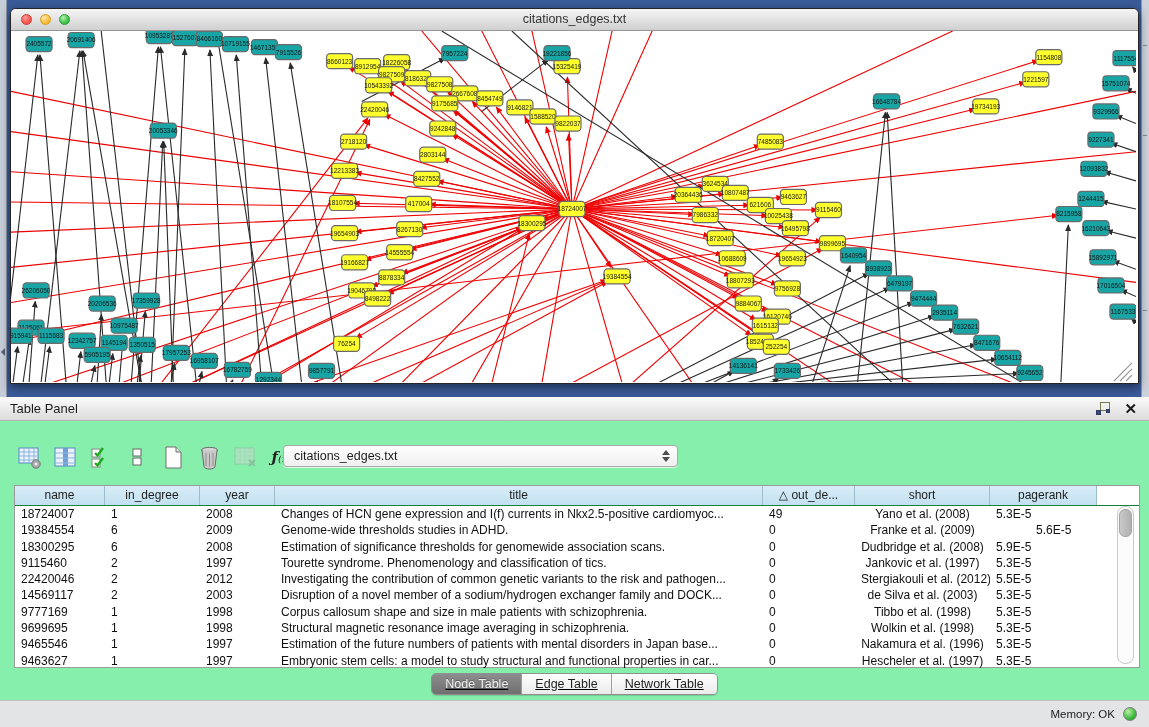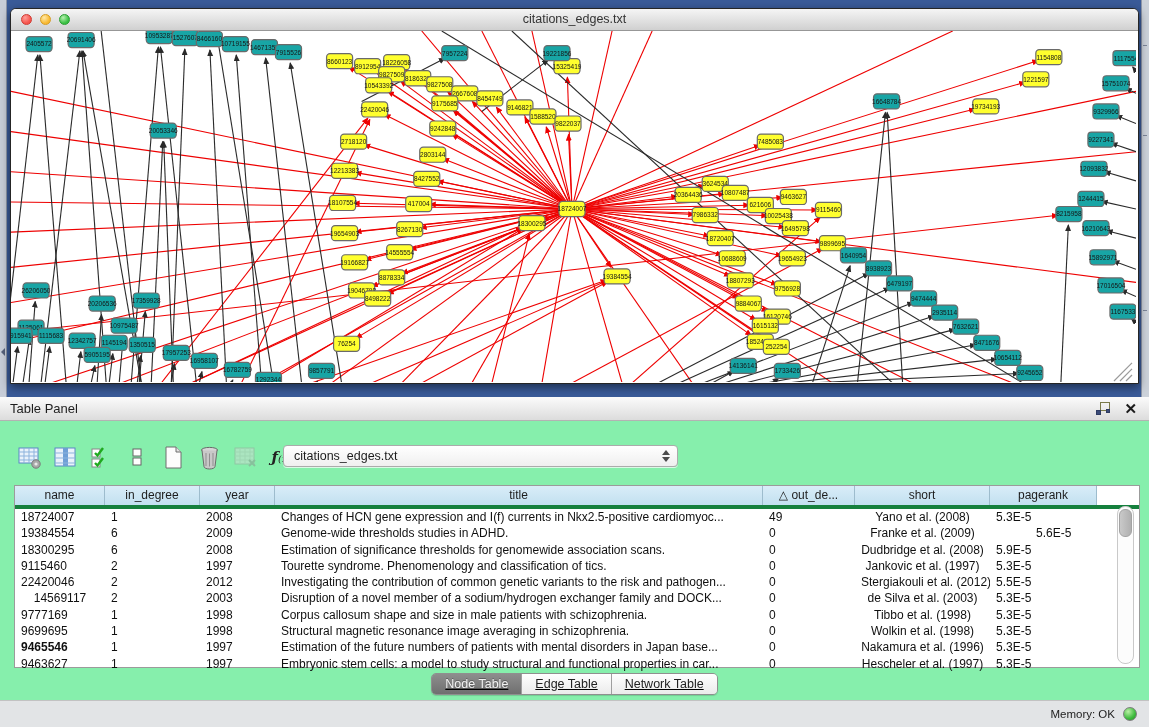--- a/index.html
+++ b/index.html
@@ -47,21 +47,21 @@
     border:1px solid #ababab;border-radius:4px;background:linear-gradient(#ffffff,#efefef);
     box-shadow:0 1px 0 rgba(255,255,255,.7);}
   .table-selector .val{position:absolute;left:10px;top:0;line-height:21px;font-size:12.5px;color:#1c1c1c;}
   .stepper{position:absolute;right:7px;top:4px;display:flex;flex-direction:column;gap:2px;}
   .stepper i{display:block;width:0;height:0;}
   .stepper .up{border-left:4px solid transparent;border-right:4px solid transparent;border-bottom:5px solid #4c4c4c;}
   .stepper .down{border-left:4px solid transparent;border-right:4px solid transparent;border-top:5px solid #4c4c4c;}
 
   .table-wrap{position:absolute;left:14px;top:88px;width:1126px;height:183px;box-sizing:border-box;
     background:#fff;border:1px solid #9b9b9b;}
-  .thead{display:flex;height:19px;border-bottom:4px solid #15803d;}
+  .thead{display:flex;height:19px;border-bottom:1px solid #15803d;}
   .th{box-sizing:border-box;height:19px;line-height:18px;text-align:center;font-size:12px;color:#1d1d1d;
     background:linear-gradient(#d9edf8,#c2e0f0);border-right:1px solid #9dbccd;overflow:hidden;white-space:nowrap;}
   .th.fill{background:#fff;border-right:none;flex:1;}
   .tr{display:flex;height:16.3px;}
   .td{box-sizing:border-box;padding:0 6px;font-size:12px;line-height:16px;color:#101010;
     overflow:hidden;white-space:nowrap;}
   .td.center{text-align:center;}
   .vscroll{position:absolute;right:5px;top:20px;width:15px;height:156px;border:1px solid #c9c9c9;
     border-radius:8px;background:#fcfcfc;}
   .vthumb{position:absolute;left:1px;top:2px;width:11px;height:26px;border-radius:6px;
@@ -836,21 +836,21 @@
           <div class="tr">
             <div class="td" style="width: 90px;">22420046</div>
             <div class="td" style="width: 95px;">2</div>
             <div class="td" style="width: 75px;">2012</div>
             <div class="td" style="width: 488px;">Investigating the contribution of common genetic variants to the risk and pathogen...</div>
             <div class="td" style="width: 92px;">0</div>
             <div class="td center" style="width: 135px;">Stergiakouli et al. (2012)</div>
             <div class="td" style="width: 107px;">5.5E-5</div>
           </div>
           <div class="tr">
-            <div class="td" style="width: 90px; text-align: center;">14569117</div>
+            <div class="td" style="width: 90px;">14569117</div>
             <div class="td" style="width: 95px;">2</div>
             <div class="td" style="width: 75px;">2003</div>
             <div class="td" style="width: 488px;">Disruption of a novel member of a sodium/hydrogen exchanger family and DOCK...</div>
             <div class="td" style="width: 92px;">0</div>
             <div class="td center" style="width: 135px;">de Silva et al. (2003)</div>
             <div class="td" style="width: 107px;">5.3E-5</div>
           </div>
           <div class="tr">
             <div class="td" style="width: 90px;">9777169</div>
             <div class="td" style="width: 95px;">1</div>
@@ -863,21 +863,21 @@
           <div class="tr">
             <div class="td" style="width: 90px;">9699695</div>
             <div class="td" style="width: 95px;">1</div>
             <div class="td" style="width: 75px;">1998</div>
             <div class="td" style="width: 488px;">Structural magnetic resonance image averaging in schizophrenia.</div>
             <div class="td" style="width: 92px;">0</div>
             <div class="td center" style="width: 135px;">Wolkin et al. (1998)</div>
             <div class="td" style="width: 107px;">5.3E-5</div>
           </div>
           <div class="tr">
-            <div class="td" style="width: 90px; font-weight: bold;">9465546</div>
+            <div class="td" style="width: 90px;">9465546</div>
             <div class="td" style="width: 95px;">1</div>
             <div class="td" style="width: 75px;">1997</div>
             <div class="td" style="width: 488px;">Estimation of the future numbers of patients with mental disorders in Japan base...</div>
             <div class="td" style="width: 92px;">0</div>
             <div class="td center" style="width: 135px;">Nakamura et al. (1996)</div>
             <div class="td" style="width: 107px;">5.3E-5</div>
           </div>
           <div class="tr">
             <div class="td" style="width: 90px;">9463627</div>
             <div class="td" style="width: 95px;">1</div>

